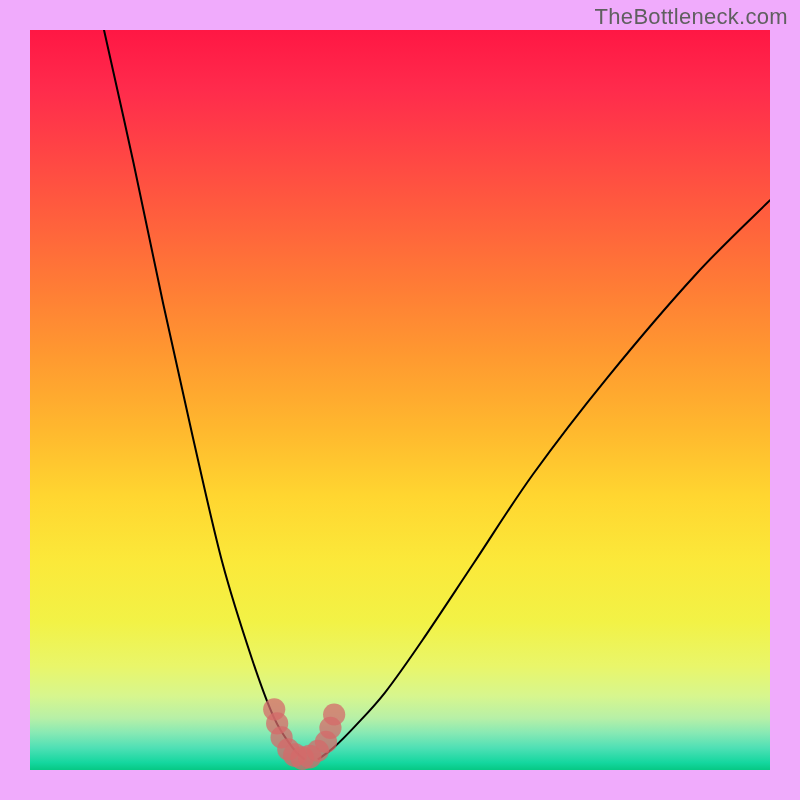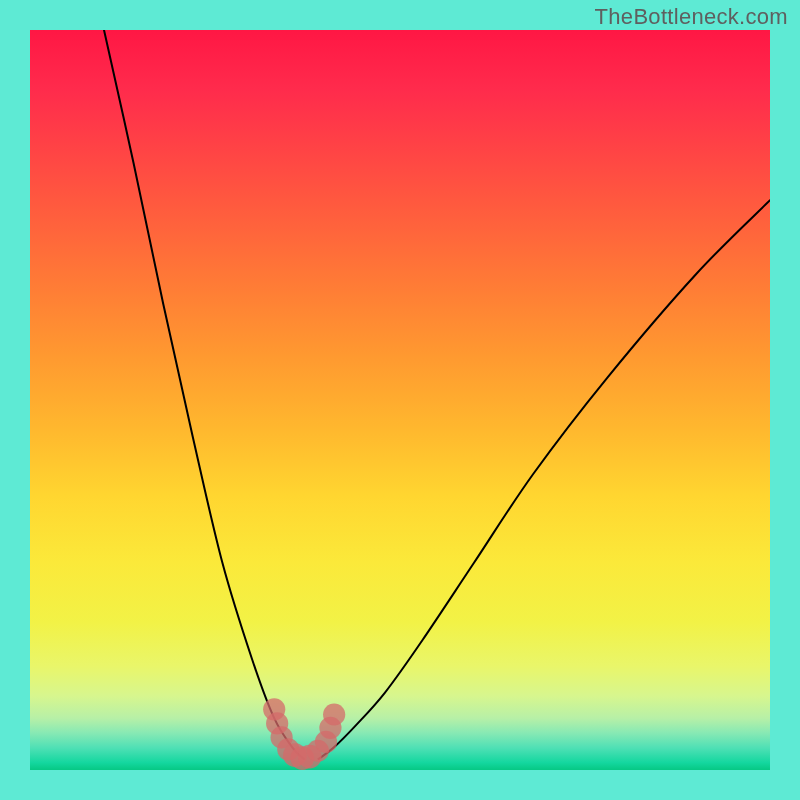--- a/index.html
+++ b/index.html
@@ -10,21 +10,21 @@
     overflow: hidden;
     background: #000;
     font-family: Arial, Helvetica, sans-serif;
   }
   .frame {
     position: absolute;
     top: 0;
     left: 0;
     width: 800px;
     height: 800px;
-    background: #5eead4;
+    background: #f0abfc;
   }
   .plot-area {
     position: absolute;
     top: 30px;
     left: 30px;
     width: 740px;
     height: 740px;
     overflow: hidden;
   }
   .gradient-bg {

